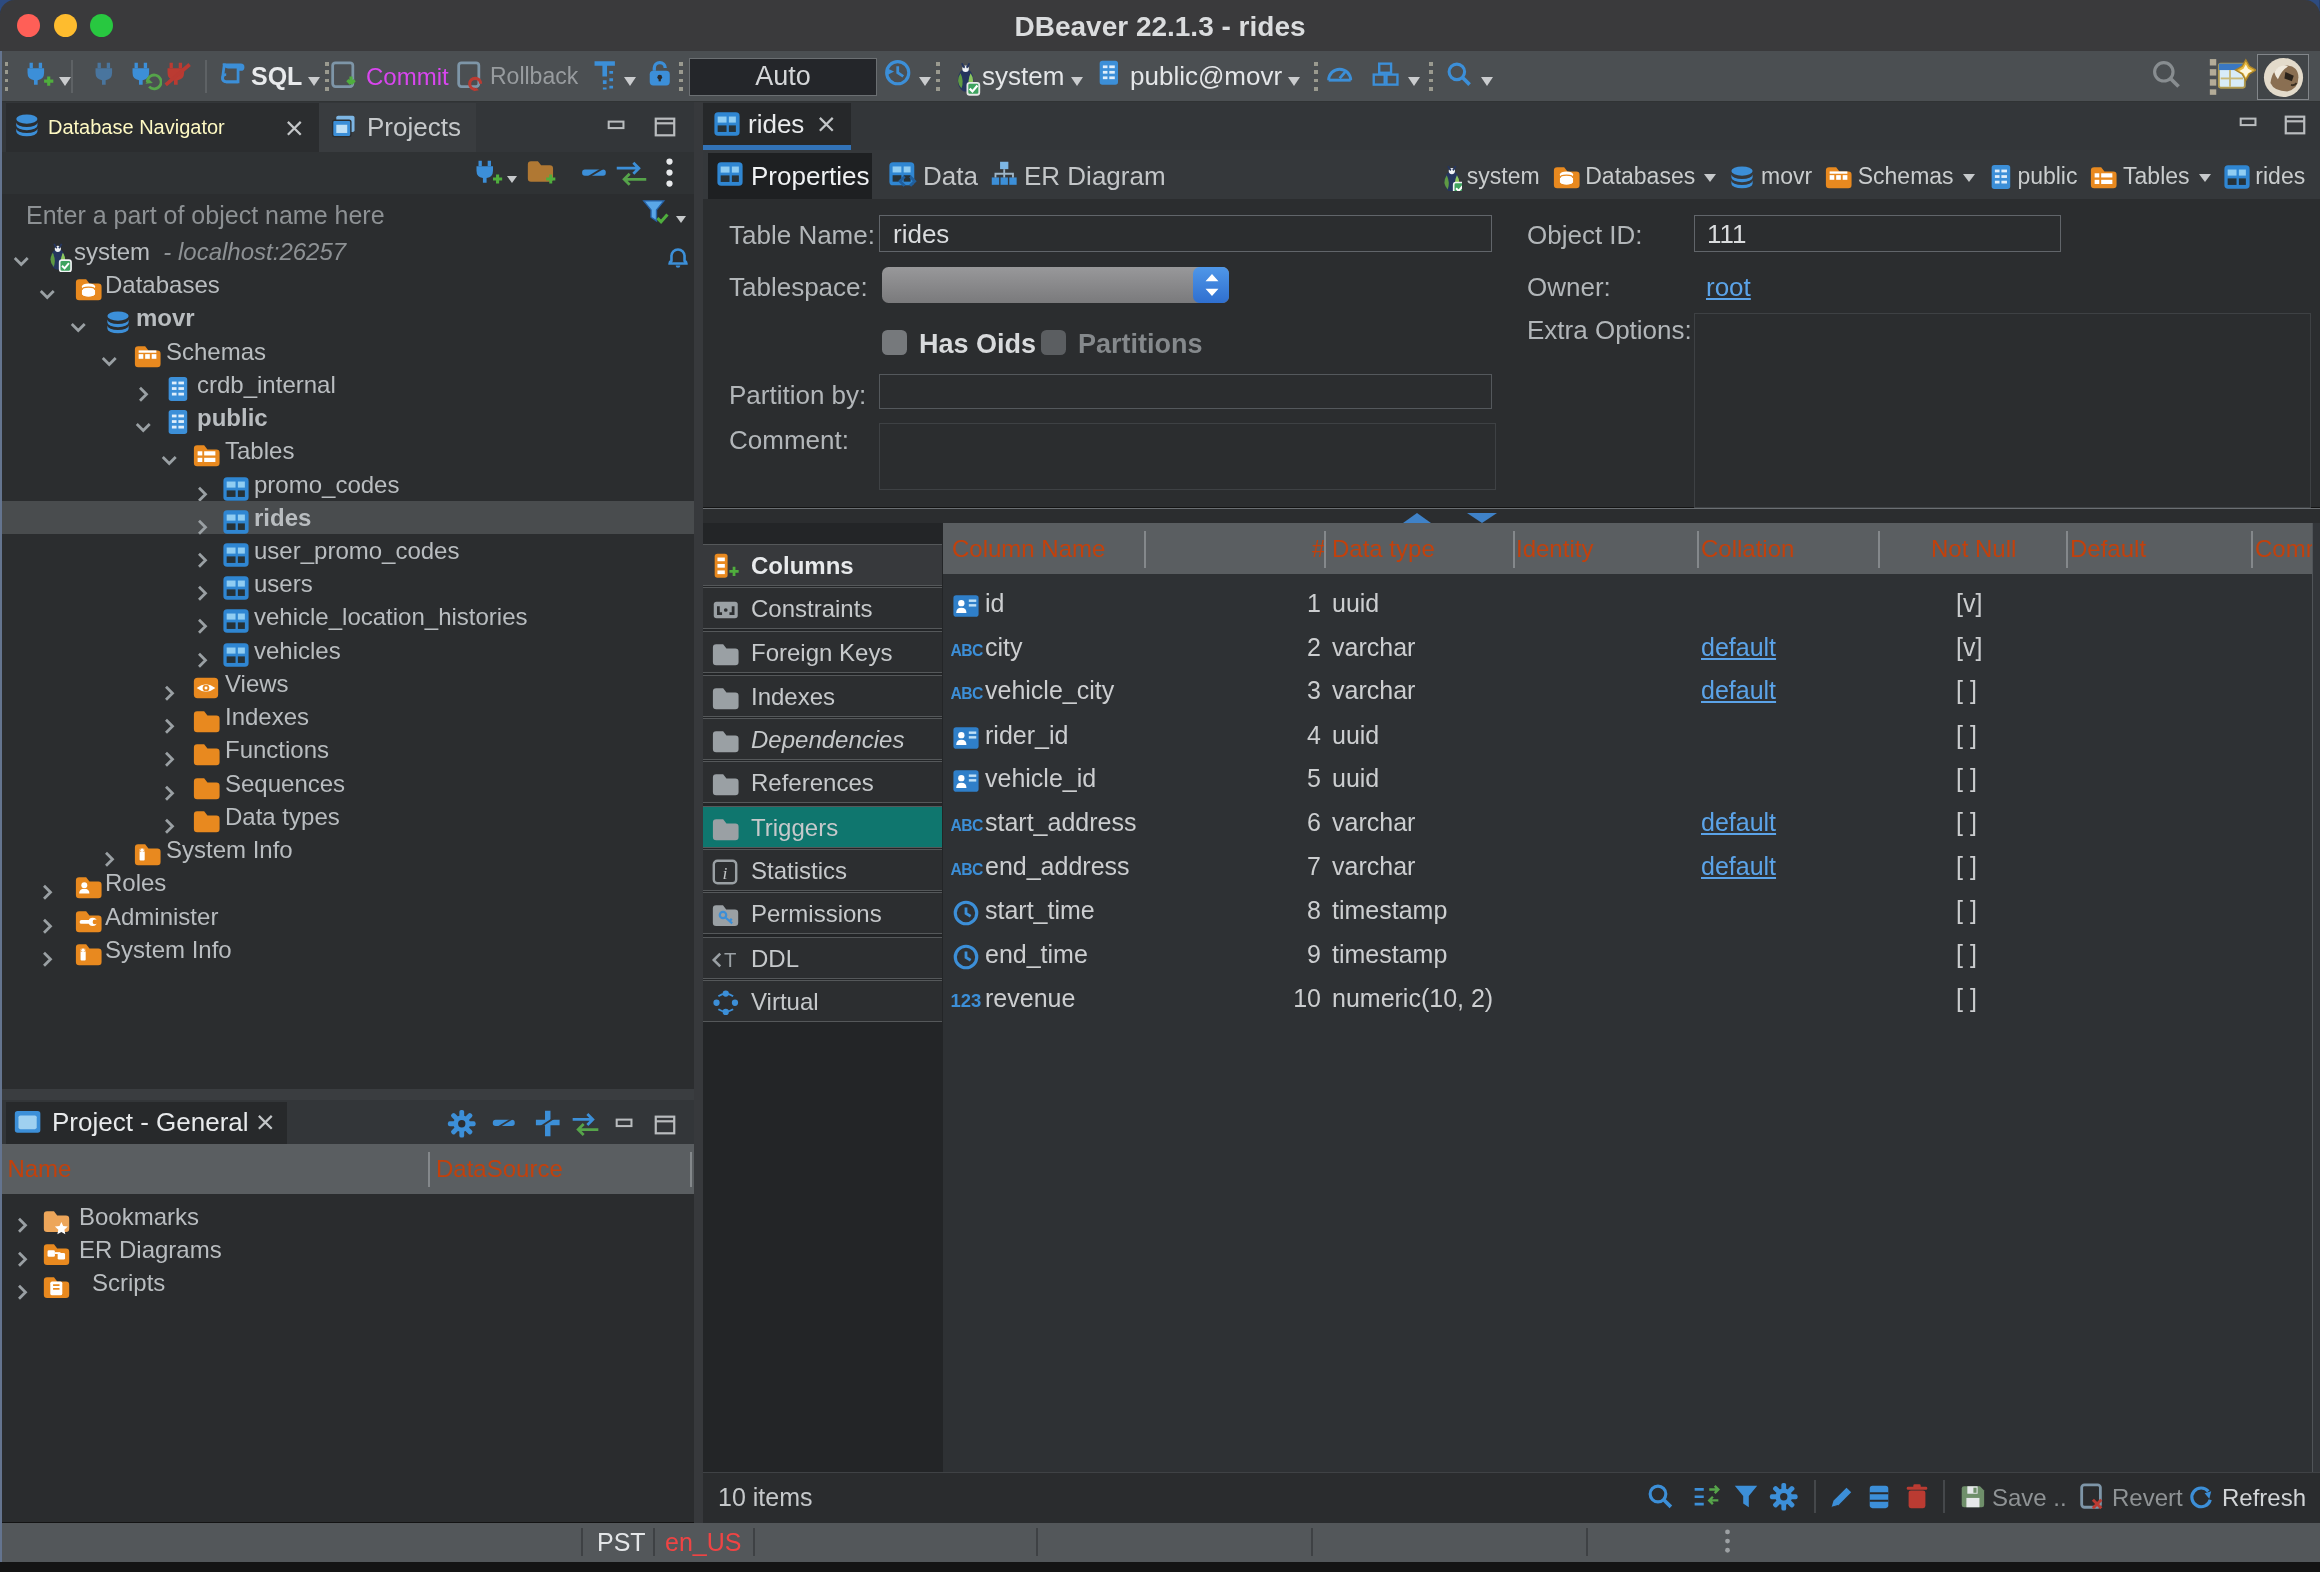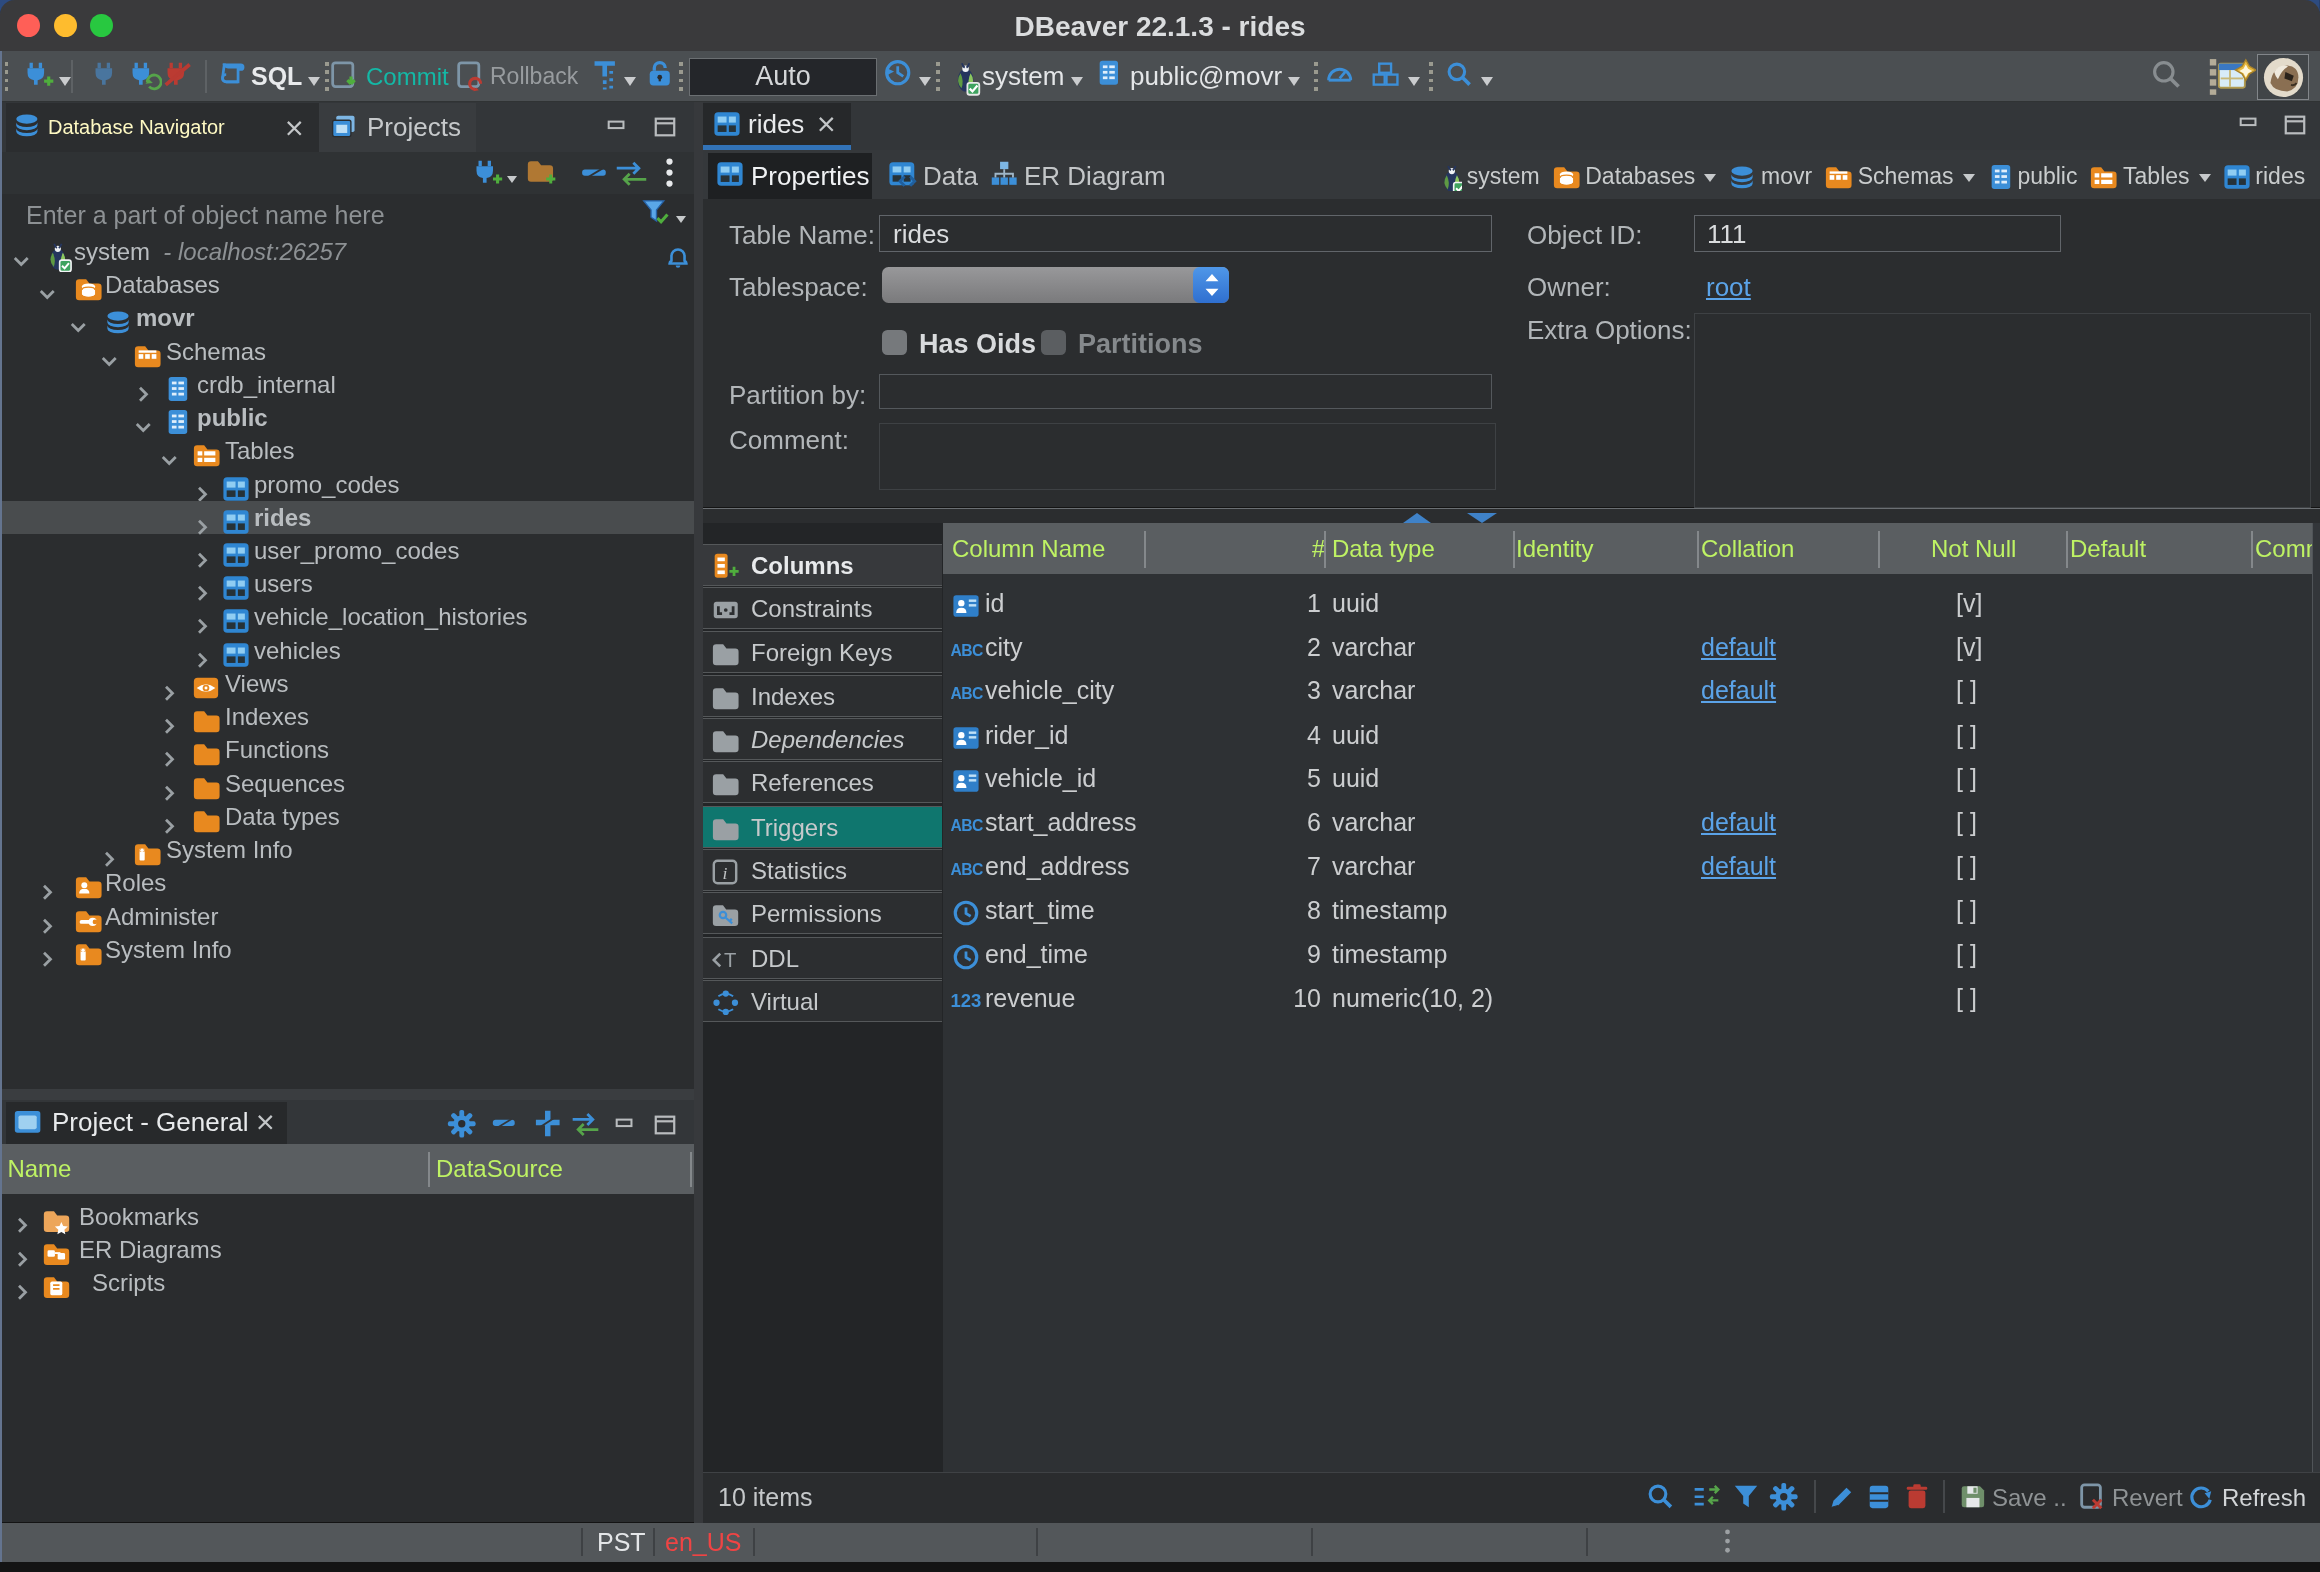--- a/index.html
+++ b/index.html
@@ -1,21 +1,21 @@
 <!DOCTYPE html>
 <html style="font-size:14.8px"><head><meta charset="utf-8"><style>
 *{margin:0;padding:0;box-sizing:border-box}
 html,body{width:2320px;height:1573px}
 body{background:#141414;font-family:"Liberation Sans",sans-serif;position:relative;overflow:hidden;-webkit-font-smoothing:antialiased}
 .a{position:absolute}
 .nw{white-space:nowrap}
 .row{position:absolute;left:0;right:0;height:33px;line-height:33px;font-size:24px;color:#b9bdc0}
 .row svg,.ti{vertical-align:middle}
 .gr{position:absolute;height:44px;line-height:44px;font-size:25px;color:#ccced0;white-space:nowrap}
-.hdrtxt{font-size:24px;color:#bef264}
+.hdrtxt{font-size:24px;color:#c2410c}
 .sep{position:absolute;top:9.2px;width:1.8px;height:33px;background:#5e6265}
 .dsep{position:absolute;top:11px;width:3.7px;height:29.5px;background-image:repeating-linear-gradient(#9a9a8f 0 3.7px,transparent 3.7px 8.3px)}
 .dd{display:inline-block;width:0;height:0;border-left:7.4px solid transparent;border-right:7.4px solid transparent;border-top:9.2px solid #c6c9cb;vertical-align:middle}
 .stitem{position:absolute;left:703px;width:239px;height:42px;line-height:42px;background:#2c2e30;border-top:0.9px solid #55585a;border-bottom:0.9px solid #55585a;font-size:24px;color:#c6c9cb;white-space:nowrap}
 </style></head><body>
 <div class="a" style="left:0;top:0;width:2320px;height:51px;background:#3a3a3c;border-radius:13px 13px 0 0"></div>
 <div class="a" style="left:16.6px;top:14px;width:23px;height:23px;border-radius:50%;background:#ff5f57"></div>
 <div class="a" style="left:54px;top:14px;width:23px;height:23px;border-radius:50%;background:#febc2e"></div>
 <div class="a" style="left:90px;top:14px;width:23px;height:23px;border-radius:50%;background:#28c840"></div>
 <div class="a nw" style="left:0;top:0;width:2320px;height:51px;line-height:53px;text-align:center;font-size:28px;font-weight:bold;color:#dadcde">DBeaver 22.1.3 - rides</div>
@@ -51,21 +51,21 @@
         <path d="M7 5 a4 4 0 0 0 4 4 h11 v16 h-13 a4 4 0 0 1-4-4 Z" fill="none" stroke="#3c8fd8" stroke-width="3"></path>
         <path d="M22 25 h-13 a4 4 0 0 1 0-8" fill="none" stroke="#3c8fd8" stroke-width="3"></path>
       </svg></div>
 <div class="a nw" style="left:251px;top:0px"><span style="font-size:25px;font-weight:bold;color:#e8eaec;line-height:51px">SQL</span></div>
 <div class="a nw" style="left:308px;top:21px"><span class="dd" style="border-left-width:6.5px;border-right-width:6.5px;border-top-color:#caccce"></span></div>
 <div class="dsep" style="left:325px"></div>
 <div class="a nw" style="left:329px;top:9.2px"><svg width="33" height="33" viewBox="0 0 36 36">
         <rect x="4" y="3" width="22" height="26" rx="3" fill="none" stroke="#7e96a8" stroke-width="3"></rect>
         <path d="M24 18 v8 m0 0 l-4-4 m4 4 l4-4" stroke="#4fae3d" stroke-width="3.4" fill="none"></path>
       </svg></div>
-<div class="a nw" style="left:366px;top:0px"><span style="font-size:24px;color:#14b8a6;line-height:51px">Commit</span></div>
+<div class="a nw" style="left:366px;top:0px"><span style="font-size:24px;color:#d946ef;line-height:51px">Commit</span></div>
 <div class="a nw" style="left:455px;top:9.2px"><svg width="33" height="33" viewBox="0 0 36 36">
         <rect x="4" y="3" width="22" height="26" rx="3" fill="none" stroke="#7e96a8" stroke-width="3"></rect>
         <path d="M28 26 a6 6 0 1 0-6 6" stroke="#bb3b32" stroke-width="3.4" fill="none"></path>
         <path d="M20 34 l3-4 3 3 Z" fill="#bb3b32"></path>
       </svg></div>
 <div class="a nw" style="left:490px;top:0px"><span style="font-size:23px;color:#989c9f;line-height:51px">Rollback</span></div>
 <div class="a nw" style="left:589px;top:6.5px"><svg width="37" height="37" viewBox="0 0 40 40">
         <path d="M6 6 h22 M17 6 v14" stroke="#3c8fd8" stroke-width="5"></path>
         <path d="M17 24 v4 m0 4 v2 M24 14 v3 m0 5 v3 m0 5 v3" stroke="#3c8fd8" stroke-width="4"></path>
       </svg></div>

